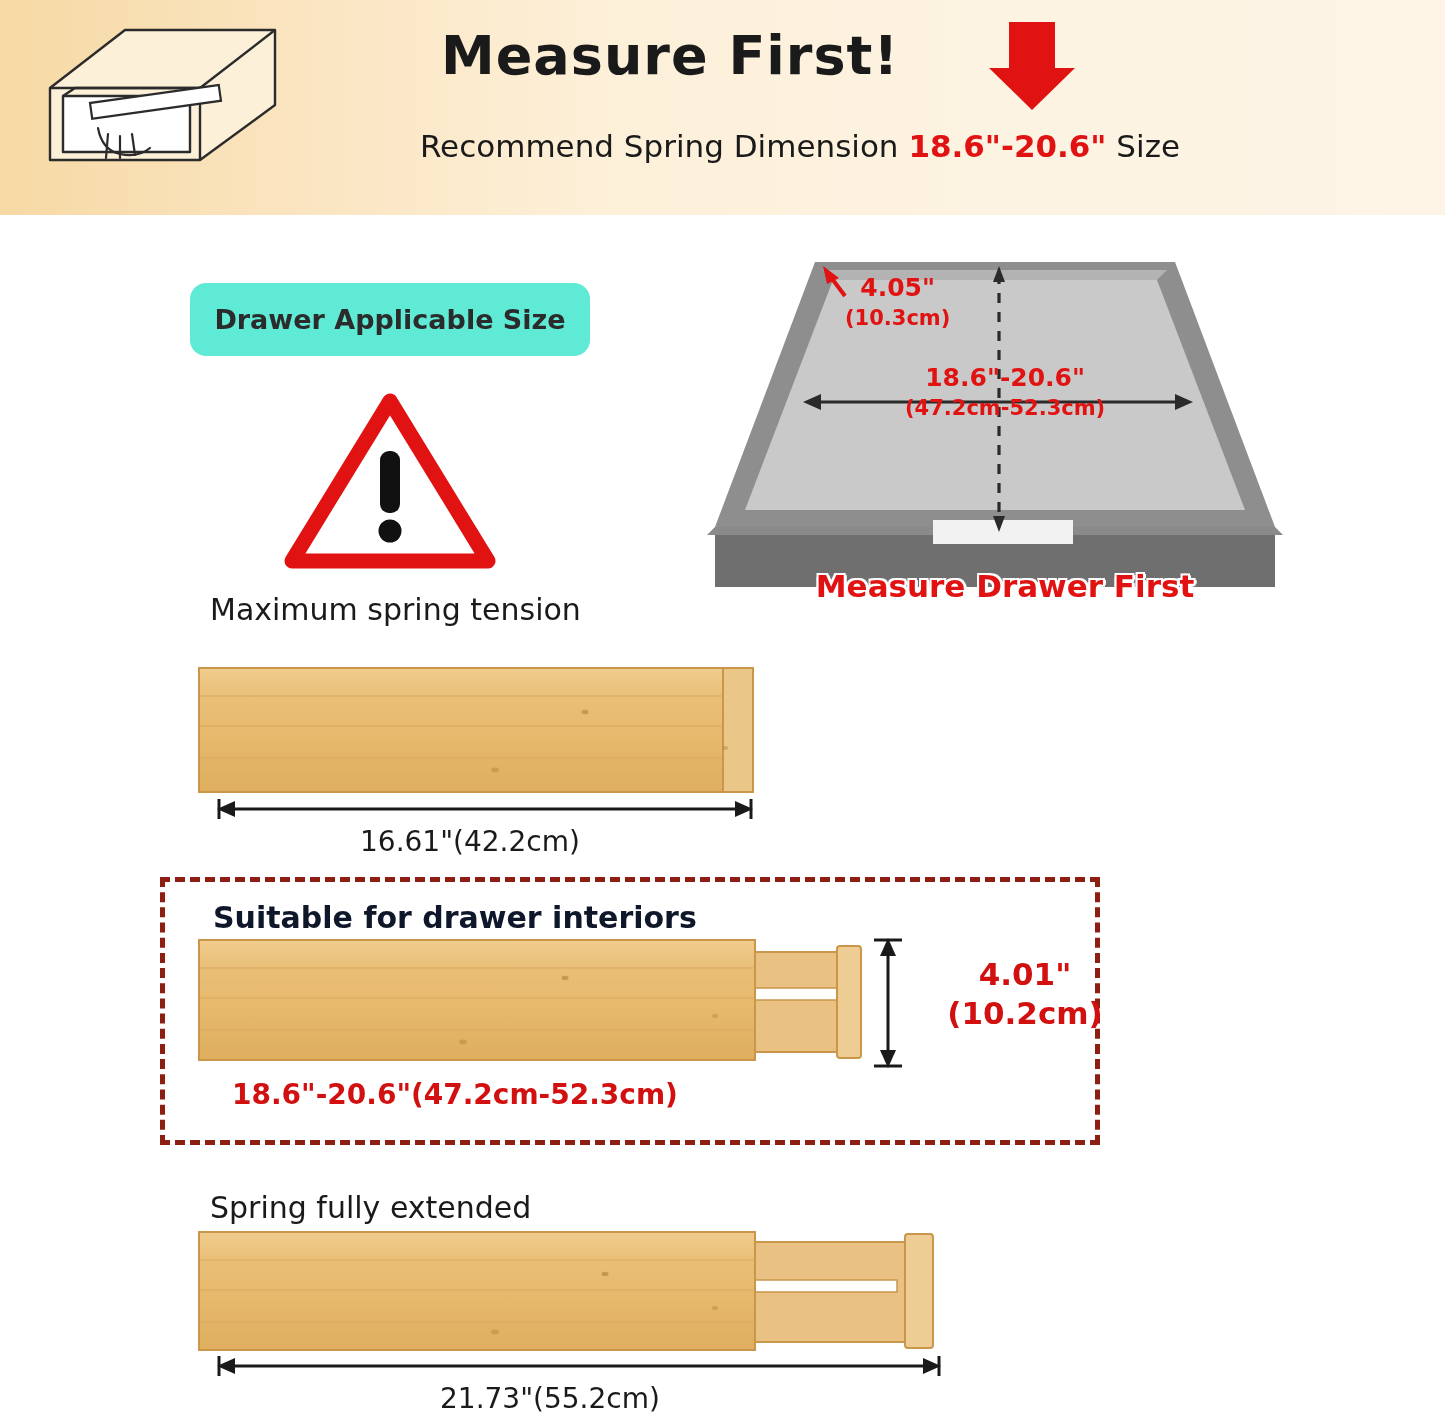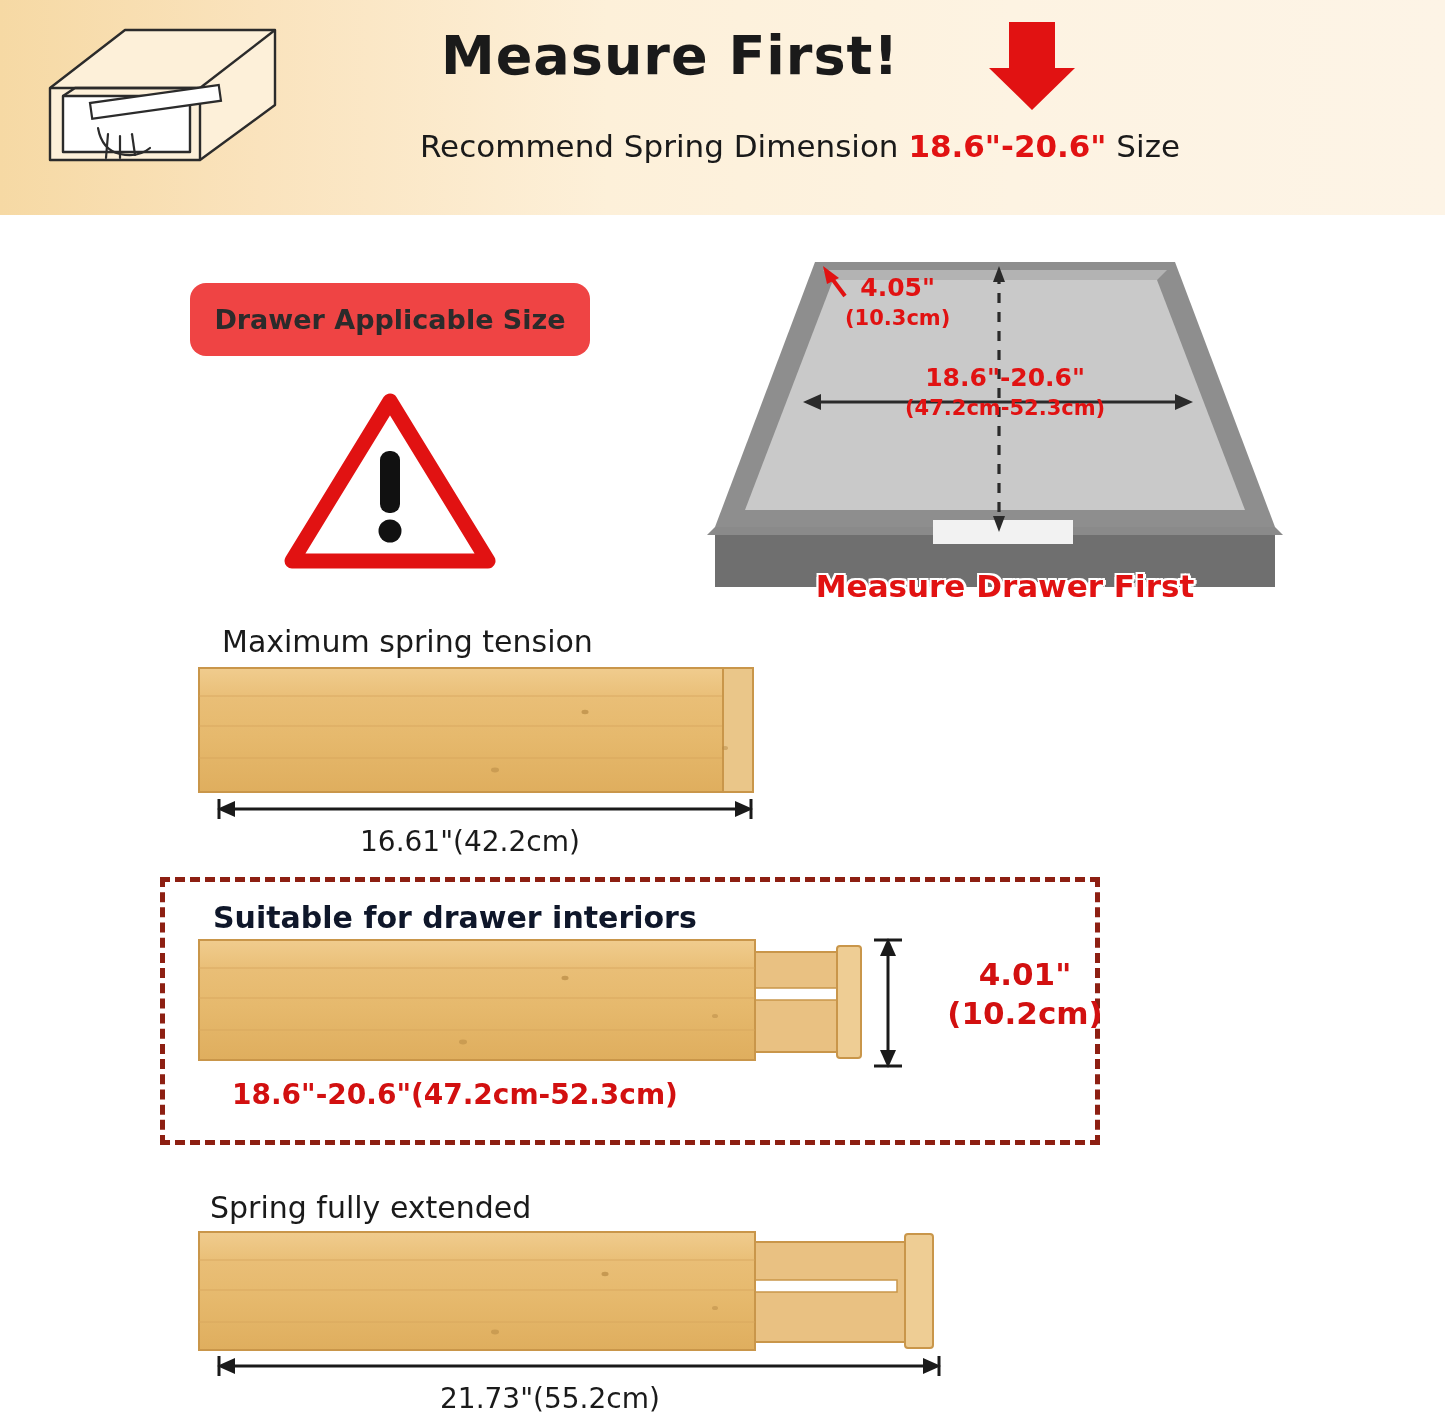--- a/index.html
+++ b/index.html
@@ -69,21 +69,21 @@
     height: 190px;
   }
 
   
   .pill {
     position: absolute;
     left: 190px;
     top: 283px;
     width: 400px;
     height: 73px;
-    background: #ef4444;
+    background: #5eead4;
     border-radius: 16px;
     display: flex;
     align-items: center;
     justify-content: center;
     font-size: 27px;
     font-weight: bold;
     color: #2b2b2b;
   }
 
   
@@ -269,21 +269,21 @@
     </div>
 
     <div class="dim-label dim-width">
       <span>18.6"-20.6"</span><br>
       <span class="small">(47.2cm-52.3cm)</span>
     </div>
 
     <div class="measure-first">Measure Drawer First</div>
   </div>
 
-  <div class="sec-title" style="left:210px; top:624px;margin-left:12px;">Maximum spring tension</div>
+  <div class="sec-title" style="left:210px; top:592px;">Maximum spring tension</div>
 
   <svg style="position:absolute; left:195px; top:660px;" width="580" height="160" viewBox="0 0 580 160">
     <defs>
       <linearGradient id="bamboo1" x1="0" y1="0" x2="0" y2="1">
         <stop offset="0%" stop-color="#f0cc8e"></stop>
         <stop offset="25%" stop-color="#e9be76"></stop>
         <stop offset="55%" stop-color="#e6b96d"></stop>
         <stop offset="100%" stop-color="#dfae5e"></stop>
       </linearGradient>
     </defs>

